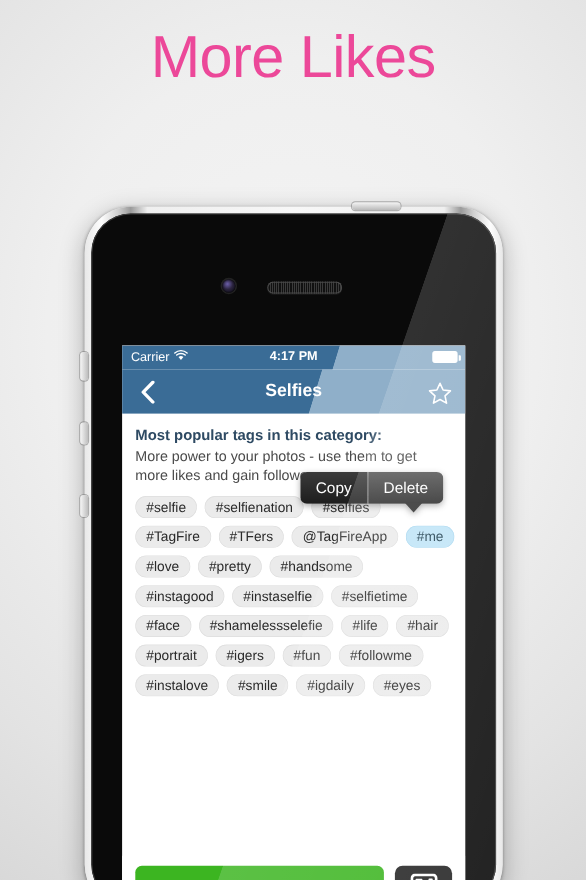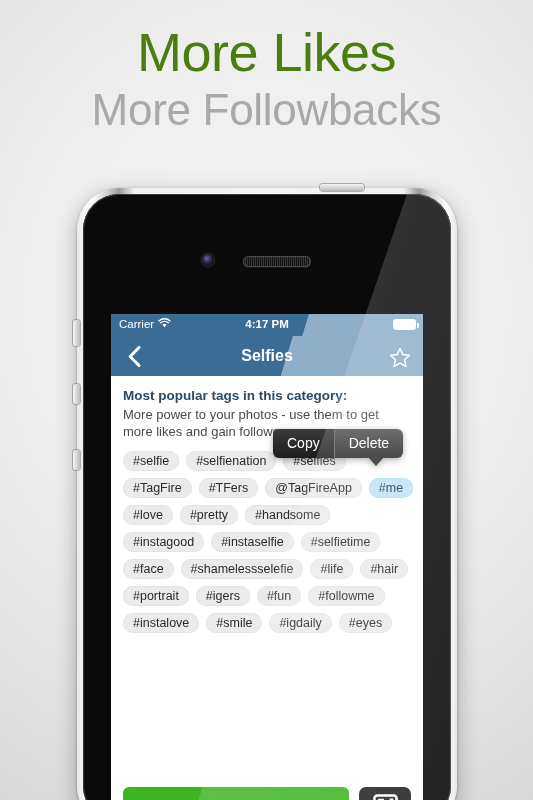--- a/index.html
+++ b/index.html
@@ -9,21 +9,21 @@
     background:radial-gradient(ellipse 120% 90% at 50% 38%, #f4f4f4 0%, #efefef 35%, #e3e3e3 62%, #d6d6d6 85%, #cfcfcf 100%);
     position:relative;
   }
 
   
   .headline{
     position:absolute;left:0;right:0;top:22px;text-align:center;
     user-select:none;
   }
   .headline .l1{
-    font-size:54px;line-height:60px;font-weight:400;color:#4d7c0f;
+    font-size:54px;line-height:60px;font-weight:400;color:#ec4899;
     letter-spacing:-0.5px;
   }
   .headline .l2{
     font-size:44px;line-height:56px;font-weight:300;color:#a9a9a9;
     letter-spacing:-0.3px;
   }
 
   
   .phone{
     position:absolute;left:77px;top:188px;width:380px;height:640px;
@@ -169,21 +169,20 @@
   .ig-btn{
     width:52px;height:38px;border-radius:7px;background:#242424;
     display:flex;align-items:center;justify-content:center;
   }
 </style>
 </head>
 <body>
 
 <div class="headline">
   <div class="l1">More Likes</div>
-  <div class="l2">More Followbacks</div>
 </div>
 
 <div class="phone">
 
   <div class="btn-power"></div>
   <div class="sw-silent"></div>
   <div class="vol-up"></div>
   <div class="vol-dn"></div>
 
   <div class="phone-inner">

